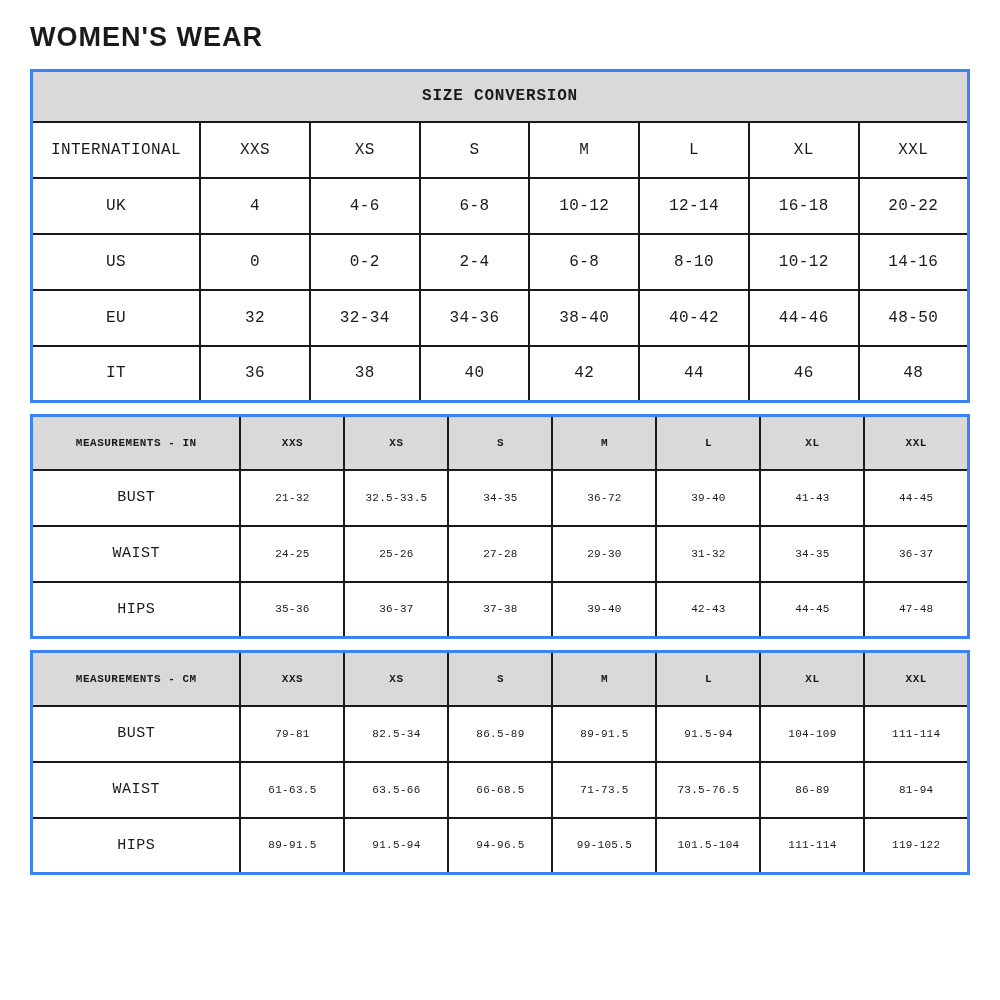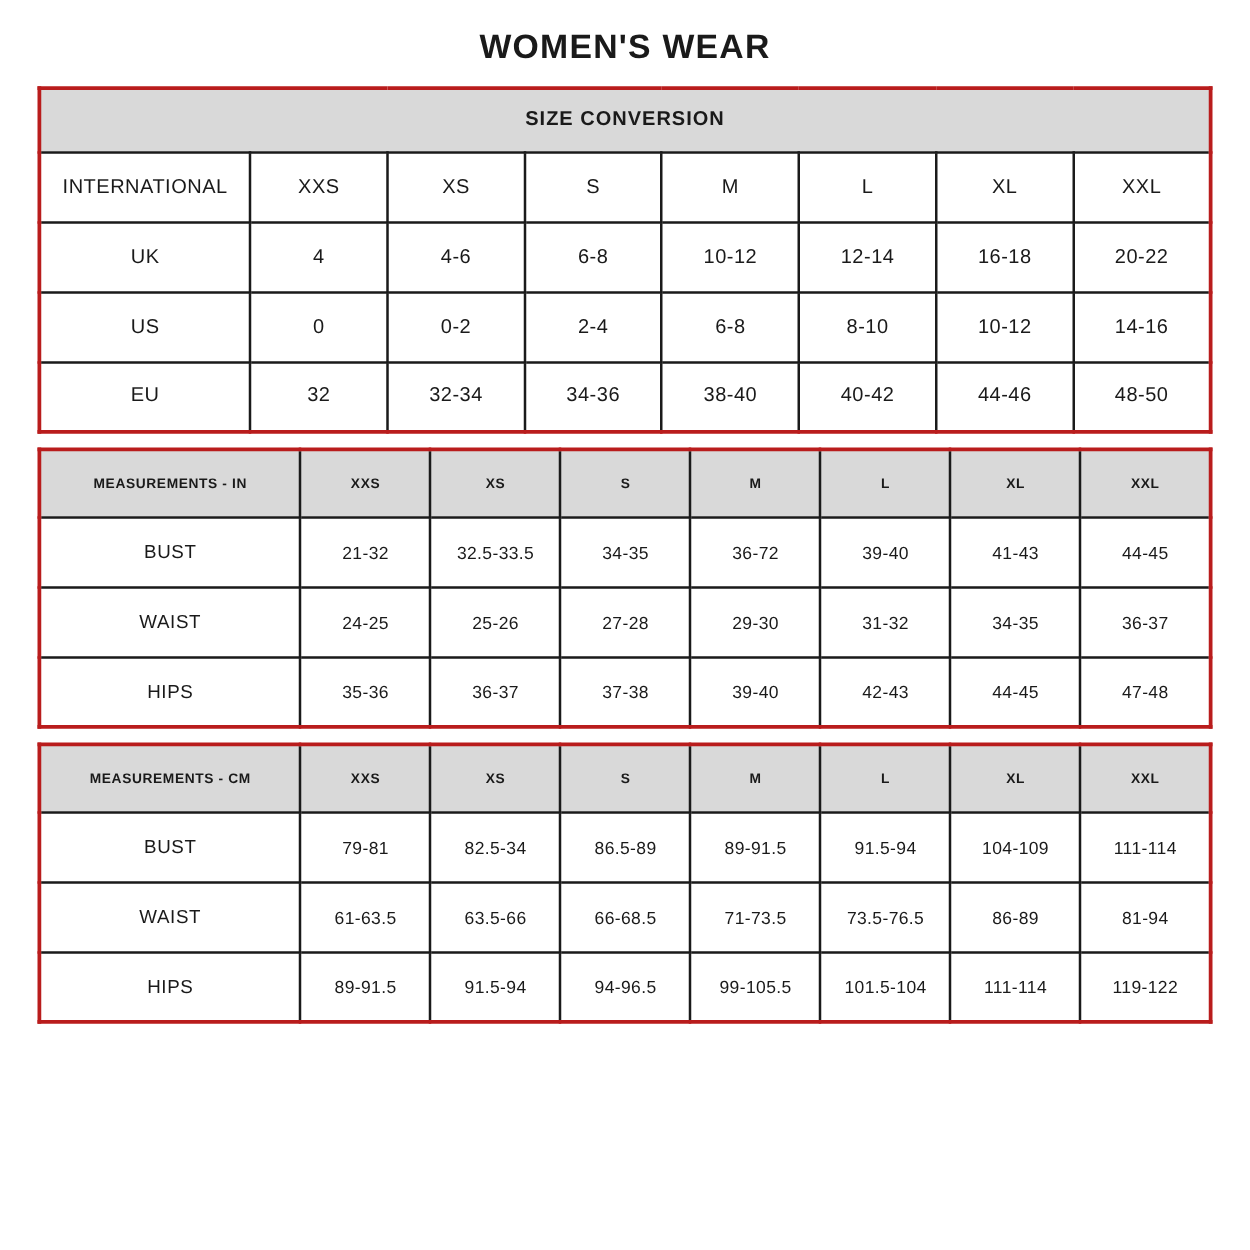--- a/index.html
+++ b/index.html
@@ -5,31 +5,32 @@
   * { margin: 0; padding: 0; box-sizing: border-box; }
   html, body { background: #ffffff; }
   body {
     width: 1000px;
     height: 1000px;
     font-family: "Liberation Sans", sans-serif;
     color: #1a1a1a;
   }
   .page { padding: 16px 30px 0 30px; }
   .page-title {
-    text-align: center;
+    text-align: left;
     font-size: 27px;
     font-weight: bold;
     letter-spacing: 1px;
     padding: 6px 0 16px 0;
   }
   table {
     width: 100%;
     border-collapse: collapse;
     table-layout: fixed;
-    border: 3px solid #b91c1c;
+    border: 3px solid #3b82f6;
+    font-family: Liberation Mono, monospace;
   }
   th, td {
     border: 2px solid #1a1a1a;
     text-align: center;
     vertical-align: middle;
     overflow: hidden;
     white-space: nowrap;
   }
   
   .t-conv .banner {
@@ -51,21 +52,21 @@
   .t-meas { margin-top: 11px; }
   .t-meas th {
     background: #d9d9d9;
     height: 54px;
     font-size: 11px;
     font-weight: bold;
     letter-spacing: 0.5px;
   }
   .t-meas td {
     height: 56px;
-    font-size: 14px;
+    font-size: 11px;
     letter-spacing: 0.3px;
   }
   .t-meas td.rowlabel {
     font-size: 15px;
     letter-spacing: 0.5px;
   }
   .t-meas col.label-col { width: 22.3%; }
   .t-meas col.size-col  { width: 11.1%; }
 </style>
 </head>
@@ -125,20 +126,30 @@
       <tr>
         <td>EU</td>
         <td>32</td>
         <td>32-34</td>
         <td>34-36</td>
         <td>38-40</td>
         <td>40-42</td>
         <td>44-46</td>
         <td>48-50</td>
       </tr>
+      <tr>
+        <td>IT</td>
+        <td>36</td>
+        <td>38</td>
+        <td>40</td>
+        <td>42</td>
+        <td>44</td>
+        <td>46</td>
+        <td>48</td>
+      </tr>
     </tbody>
   </table>
 
   <table class="t-meas">
     <colgroup>
       <col class="label-col">
       <col class="size-col">
         <col class="size-col">
         <col class="size-col">
         <col class="size-col">

